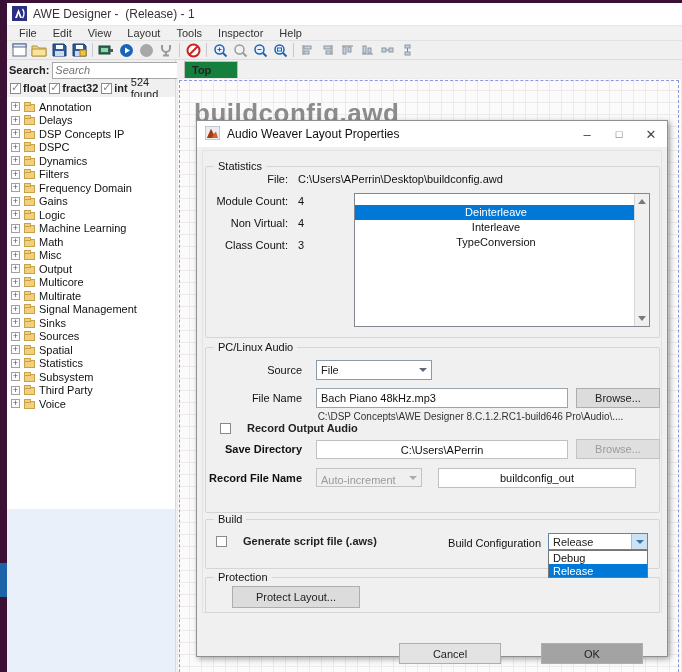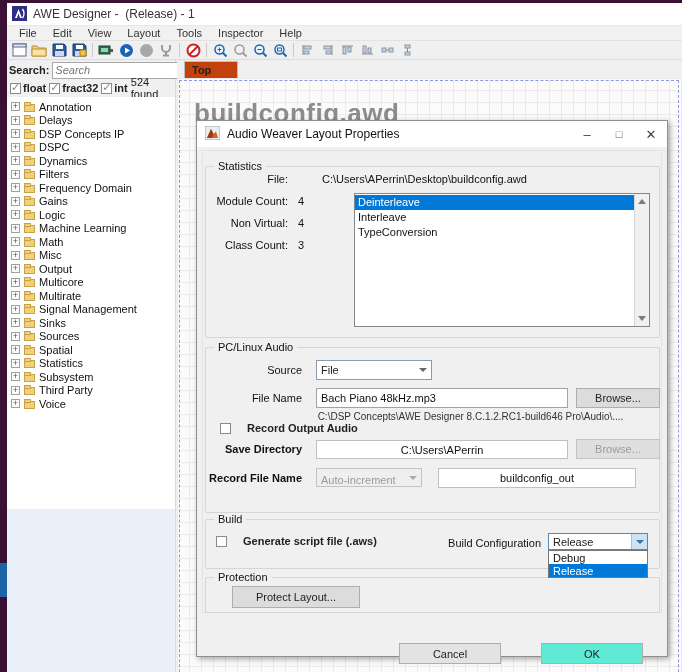--- a/index.html
+++ b/index.html
@@ -38,21 +38,21 @@
   .tree-row { height:13.5px; display:flex; align-items:center; gap:4px; padding-left:4px; }
   .expander { width:9px; height:9px; border:1px solid #a0a0a0; background:#fcfcfc; font-size:9px; line-height:7px; text-align:center; color:#555; flex:none; }
   .folder { width:11px; height:8px; background:#f2cf7a; border:1px solid #c7a24a; position:relative; flex:none; margin-top:2px; }
   .folder::before { content:""; position:absolute; left:-1px; top:-3px; width:5px; height:2px; background:#f2cf7a; border:1px solid #c7a24a; }
   .tree-label { font-size:11px; color:#111; white-space:nowrap; }
   .left-rest { position:absolute; top:449px; bottom:0; left:0; right:0; background:#e9f0fa; }
 
   
   .canvas { position:absolute; left:170px; right:0; top:0; bottom:0; background:#f0f0f0; }
   .tabbar { height:18px; display:flex; align-items:flex-end; padding-left:7px; }
-  .tab { width:54px; height:17px; background:#c2410c; border:1px solid #bdbdbd; border-bottom:none; font-size:11px; font-weight:700; color:#222; display:flex; align-items:center; padding-left:7px; }
+  .tab { width:54px; height:17px; background:#15803d; border:1px solid #bdbdbd; border-bottom:none; font-size:11px; font-weight:700; color:#222; display:flex; align-items:center; padding-left:7px; }
   .canvas-area { position:absolute; top:18px; left:0; right:0; bottom:0; background:#fcfbfb;
      background-image:
        repeating-linear-gradient(to right, #efe9e9 0 1px, transparent 1px 12px),
        repeating-linear-gradient(to bottom, #efe9e9 0 1px, transparent 1px 12px); }
   .dashed-frame { position:absolute; left:2px; top:2px; right:3px; height:130%; border:1px dashed #8f96e0; }
   .layout-title { position:absolute; left:17px; top:20px; font-size:26px; font-weight:700; color:#8c8c8c; letter-spacing:0.5px; }
 
   
   .dialog { position:absolute; left:196px; top:120px; width:472px; height:537px; background:#f0f0f0; border:1px solid #8f8f8f; box-shadow:2px 2px 6px rgba(0,0,0,0.35); z-index:10; }
   .dlg-titlebar { height:26px; background:#fff; display:flex; align-items:center; padding-left:8px; gap:7px; }
@@ -63,21 +63,21 @@
 
   .dlg-panel { position:absolute; left:5px; top:29px; width:460px; height:463px; border:1px solid #e3e3e3; }
 
   .group { position:absolute; border:1px solid #d5d5d5; border-radius:2px; }
   .group-label { position:absolute; top:-7px; left:8px; background:#f0f0f0; padding:0 4px; font-size:11px; color:#111; }
 
   .grp-stats { left:8px; top:45px; width:455px; height:172px; }
   .stat-label { position:absolute; left:0; width:82px; text-align:right; font-size:11px; color:#111; }
   .stat-value { position:absolute; left:92px; font-size:11px; color:#111; }
   .listbox { position:absolute; left:148px; top:26px; width:296px; height:134px; background:#fff; border:1px solid #828790; display:flex; }
-  .listbox-items { flex:1; padding-top:1px; }
+  .listbox-items { flex:1; padding-top:11px;text-align:center; }
   .list-item { height:15px; font-size:11px; padding:1px 0 0 3px; color:#111; }
   .list-item.selected { background:#0078d7; color:#fff; }
   .list-scroll { width:15px; background:#f0f0f0; border-left:1px solid #d5d5d5; position:relative; }
   .arr { position:absolute; left:3px; width:0; height:0; border-left:4px solid transparent; border-right:4px solid transparent; }
   .arr.up { top:5px; border-bottom:5px solid #7a7a7a; }
   .arr.down { bottom:5px; border-top:5px solid #7a7a7a; }
 
   .grp-audio { left:8px; top:226px; width:455px; height:166px; }
   .form-label { position:absolute; left:0; width:96px; text-align:right; font-size:11px; color:#111; }
   .combo { position:absolute; background:#fff; border:1px solid #8a9aa8; display:flex; align-items:center; font-size:11px; }
@@ -468,21 +468,21 @@
         <span class="dlg-ctl max">□</span>
         <span class="dlg-ctl">✕</span>
       </span>
     </div>
 
     <div class="dlg-panel"></div>
 
     <div class="group grp-stats">
       <span class="group-label">Statistics</span>
       <span class="stat-label" style="top:6px;">File:</span>
-      <span class="stat-value" style="top:6px;margin-left:24px;">C:\Users\APerrin\Desktop\buildconfig.awd</span>
+      <span class="stat-value" style="top:6px;">C:\Users\APerrin\Desktop\buildconfig.awd</span>
       <span class="stat-label" style="top:28px;">Module Count:</span>
       <span class="stat-value" style="top:28px;">4</span>
       <span class="stat-label" style="top:50px;">Non Virtual:</span>
       <span class="stat-value" style="top:50px;">4</span>
       <span class="stat-label" style="top:72px;">Class Count:</span>
       <span class="stat-value" style="top:72px;">3</span>
       <div class="listbox">
         <div class="listbox-items">
 
         <div class="list-item selected">Deinterleave</div>
@@ -552,16 +552,16 @@
         </div>
     </div>
 
     <div class="group grp-protect">
       <span class="group-label">Protection</span>
       <span class="btn" style="left:26px; top:8px; width:128px; height:22px;">Protect Layout...</span>
     </div>
 
     <div class="dlg-buttons">
       <span class="btn" style="left:202px; background:#e3e3e3;">Cancel</span>
-      <span class="btn" style="left:344px; background:#5eead4;">OK</span>
+      <span class="btn" style="left:344px; background:#a3a3a3;">OK</span>
     </div>
   </div>
 </div>
 
 </body></html>

